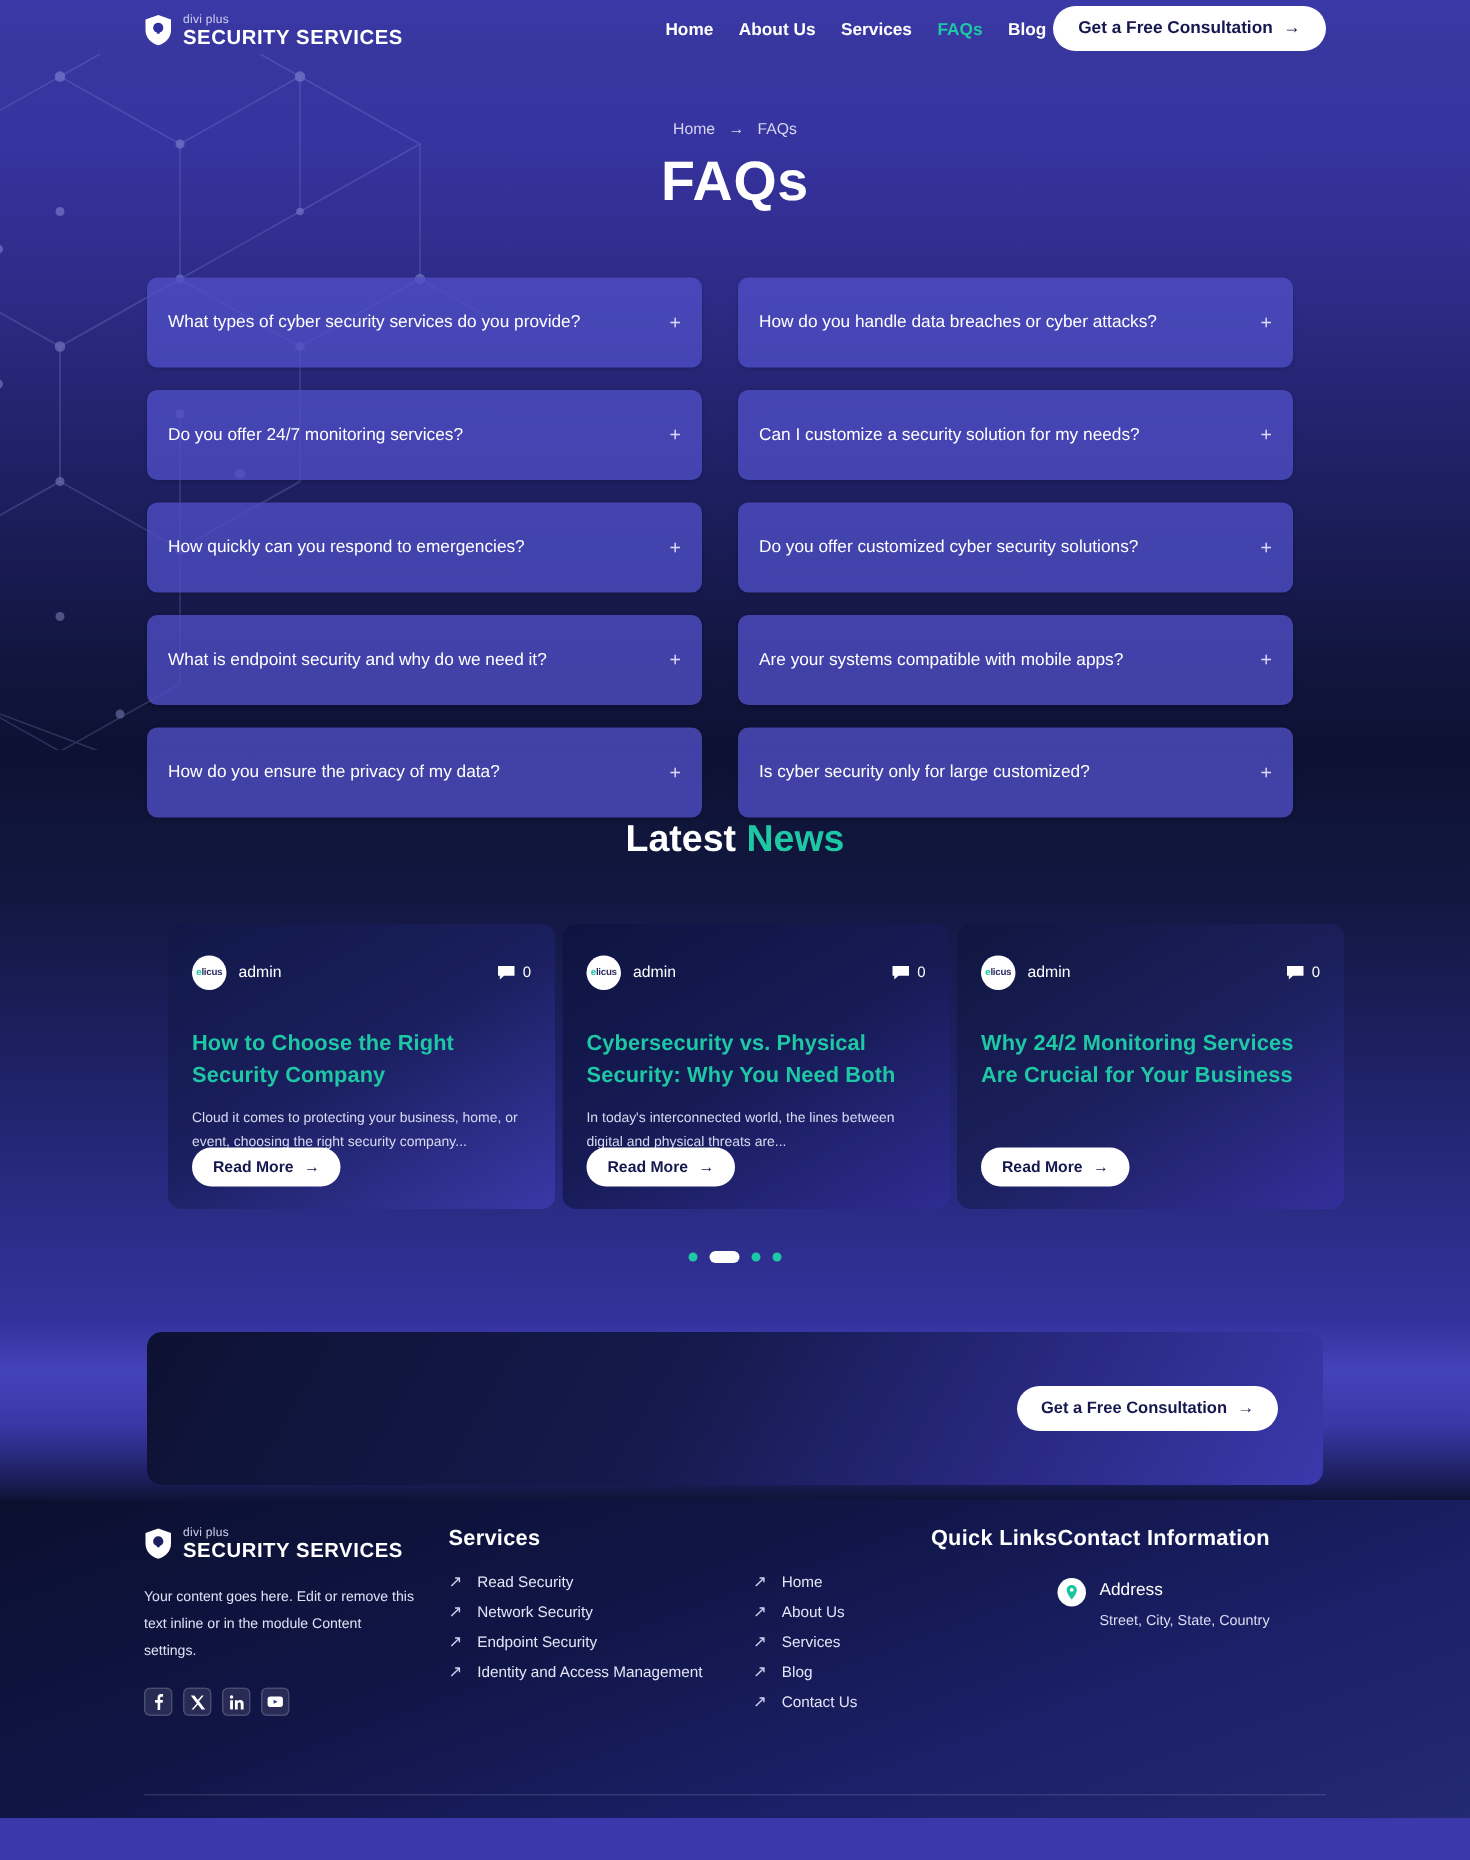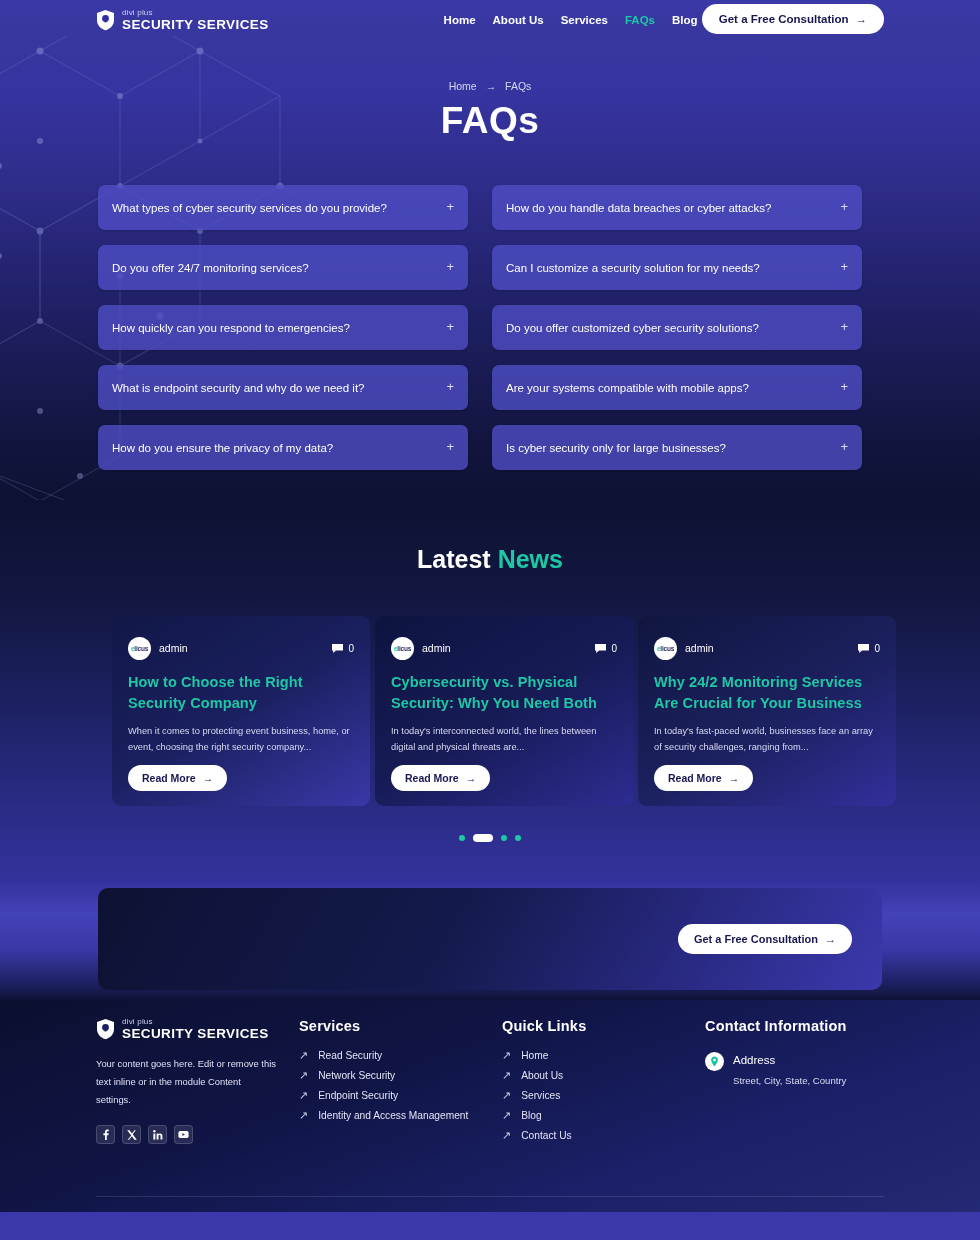--- a/index.html
+++ b/index.html
@@ -69,21 +69,21 @@
     font-size: 37px; color: #fff; font-weight: 700; letter-spacing: .5px; z-index: 10;
   }
 
   
   .faq-wrap {
     position: absolute; left: 98px; top: 185px; width: 764px;
     display: grid; grid-template-columns: 370px 370px; column-gap: 24px; row-gap: 15px;
     z-index: 10;
   }
   .faq-item {
-    height: 45px; background: rgba(80,78,198,0.78);
+    height: 60px; background: rgba(80,78,198,0.78);
     border-radius: 7px; display: flex; align-items: center;
     padding: 0 14px; cursor: pointer;
     box-shadow: 0 1px 3px rgba(0,0,0,.18);
   }
   .faq-q { font-size: 11.5px; color: #fff; flex: 1; }
   .faq-plus { font-size: 13px; color: #dcdcf5; font-weight: 300; line-height: 1; margin-top:-2px; }
 
   
   .news-title {
     position: absolute; top: 545px; left: 0; width: 980px; text-align: center;
@@ -105,21 +105,21 @@
   .avatar {
     width: 23px; height: 23px; border-radius: 50%; background: #fff;
     display: flex; align-items: center; justify-content: center;
     font-size: 6.5px; font-weight: 700; color: #2e2e63; letter-spacing: -.2px;
   }
   .avatar b { color: #1ec8a5; font-weight: 700; }
   .author { font-size: 10.5px; color: #fff; margin-left: 8px; }
   .comments { margin-left: auto; display: flex; align-items: center; gap: 4px; font-size: 10px; color: #fff; }
   .card-h {
     font-size: 14.5px; line-height: 1.45; color: #1ec8a5; font-weight: 700;
-    margin-top: 12px; letter-spacing: .1px;
+    margin-top: 26px; letter-spacing: .1px;
   }
   .card-x { font-size: 9.3px; line-height: 1.75; color: #d8daf2; margin-top: 9px; }
   .card .btn-pill { position: absolute; left: 16px; bottom: 15px; padding: 7px 14px; font-size: 10.5px;}
   .dots {
     position: absolute; top: 834px; left: 0; width: 980px; z-index: 10;
     display: flex; justify-content: center; align-items: center; gap: 8px;
   }
   .dot { width: 6px; height: 6px; border-radius: 50%; background: #1ec8a5; cursor: pointer; }
   .dot.on { width: 20px; height: 8px; border-radius: 5px; background: #fff; }
 
@@ -133,21 +133,21 @@
   .cta-h em { font-style: normal; color: #1ec8a5; }
   .cta .btn-pill { margin-left: auto; font-size: 11px; padding: 9px 16px; }
 
   
   .footer {
     position: absolute; left: 0; top: 1000px; width: 980px; height: 212px; z-index: 10;
   }
   .fcols { position: absolute; left: 96px; top: 18px; width: 790px; display: flex; }
   .fcol-brand { width: 203px; }
   .fcol-services { width: 203px; }
-  .fcol-quick { width: 203px; }
+  .fcol-quick { width: 203px; text-align: right; }
   .fcol-contact { width: 181px; }
   .f-brand { display: flex; align-items: center; gap: 7px; }
   .f-desc { font-size: 9.4px; line-height: 1.95; color: #dfe0f4; margin-top: 14px; width: 182px; }
   .socials { display: flex; gap: 7px; margin-top: 16px; }
   .soc {
     width: 19px; height: 19px; border-radius: 4px; background: rgba(255,255,255,0.10);
     border: 1px solid rgba(255,255,255,0.16);
     display: flex; align-items: center; justify-content: center; cursor: pointer;
   }
   .fh { font-size: 14.5px; font-weight: 700; color: #fff; margin-bottom: 16px; letter-spacing:.2px; }
@@ -281,21 +281,21 @@
     </div>
     <div class="faq-item">
       <span class="faq-q">Are your systems compatible with mobile apps?</span>
       <span class="faq-plus">+</span>
     </div>
     <div class="faq-item">
       <span class="faq-q">How do you ensure the privacy of my data?</span>
       <span class="faq-plus">+</span>
     </div>
     <div class="faq-item">
-      <span class="faq-q">Is cyber security only for large businesses?</span>
+      <span class="faq-q">Is cyber security only for large customized?</span>
       <span class="faq-plus">+</span>
     </div>
   </div>
 
   <h2 class="news-title">
     <span>Latest</span>
     <em>News</em>
   </h2>
 
   <div class="cards">
@@ -306,21 +306,21 @@
           </div>
         <span class="author">admin</span>
         <span class="comments">
           <svg width="13" height="11" viewBox="0 0 13 11">
               <path d="M1 1h11v6.5H5L2.2 10V7.5H1z" fill="#fff"></path>
             </svg>
           <span>0</span>
         </span>
       </div>
       <div class="card-h">How to Choose the Right Security Company</div>
-      <div class="card-x">When it comes to protecting event business, home, or event, choosing the right security company...</div>
+      <div class="card-x">Cloud it comes to protecting your business, home, or event, choosing the right security company...</div>
       <button class="btn-pill">
         <span>Read More</span>
         <span>→</span>
       </button>
     </div>
 
     <div class="card c2">
       <div class="card-top">
         <div class="avatar">
             <span><b>e</b>licus</span>
@@ -348,21 +348,20 @@
           </div>
         <span class="author">admin</span>
         <span class="comments">
           <svg width="13" height="11" viewBox="0 0 13 11">
               <path d="M1 1h11v6.5H5L2.2 10V7.5H1z" fill="#fff"></path>
             </svg>
           <span>0</span>
         </span>
       </div>
       <div class="card-h">Why 24/2 Monitoring Services Are Crucial for Your Business</div>
-      <div class="card-x">In today's fast-paced world, businesses face an array of security challenges, ranging from...</div>
       <button class="btn-pill">
         <span>Read More</span>
         <span>→</span>
       </button>
     </div>
   </div>
 
   <div class="dots">
     <span class="dot"></span>
     <span class="dot on"></span>

